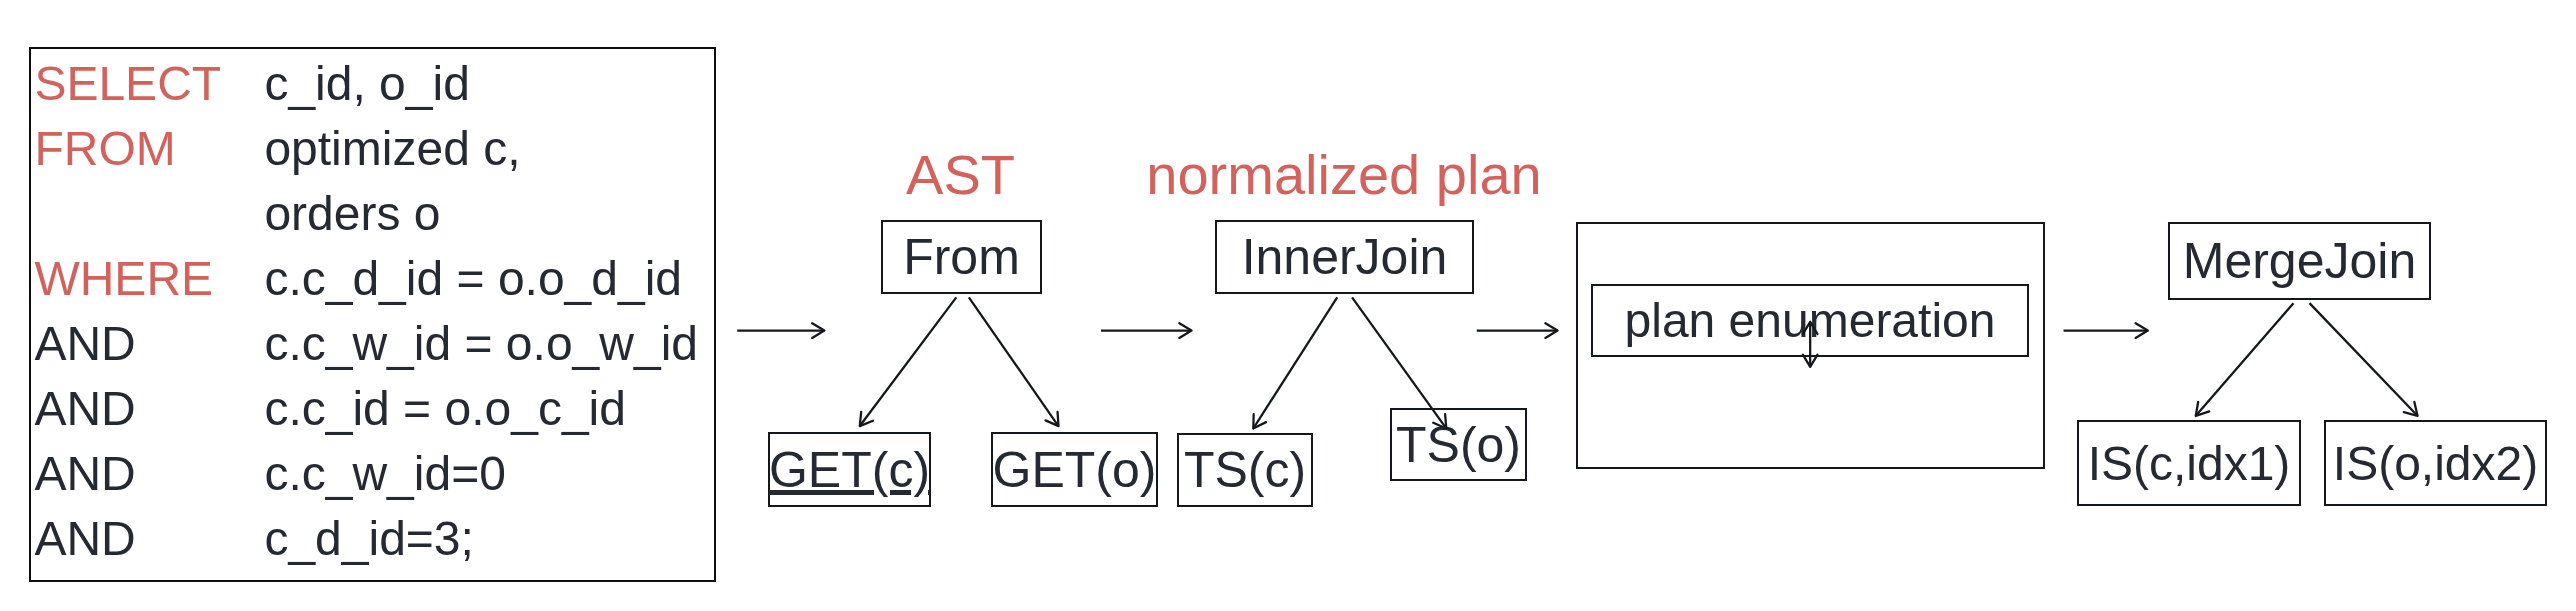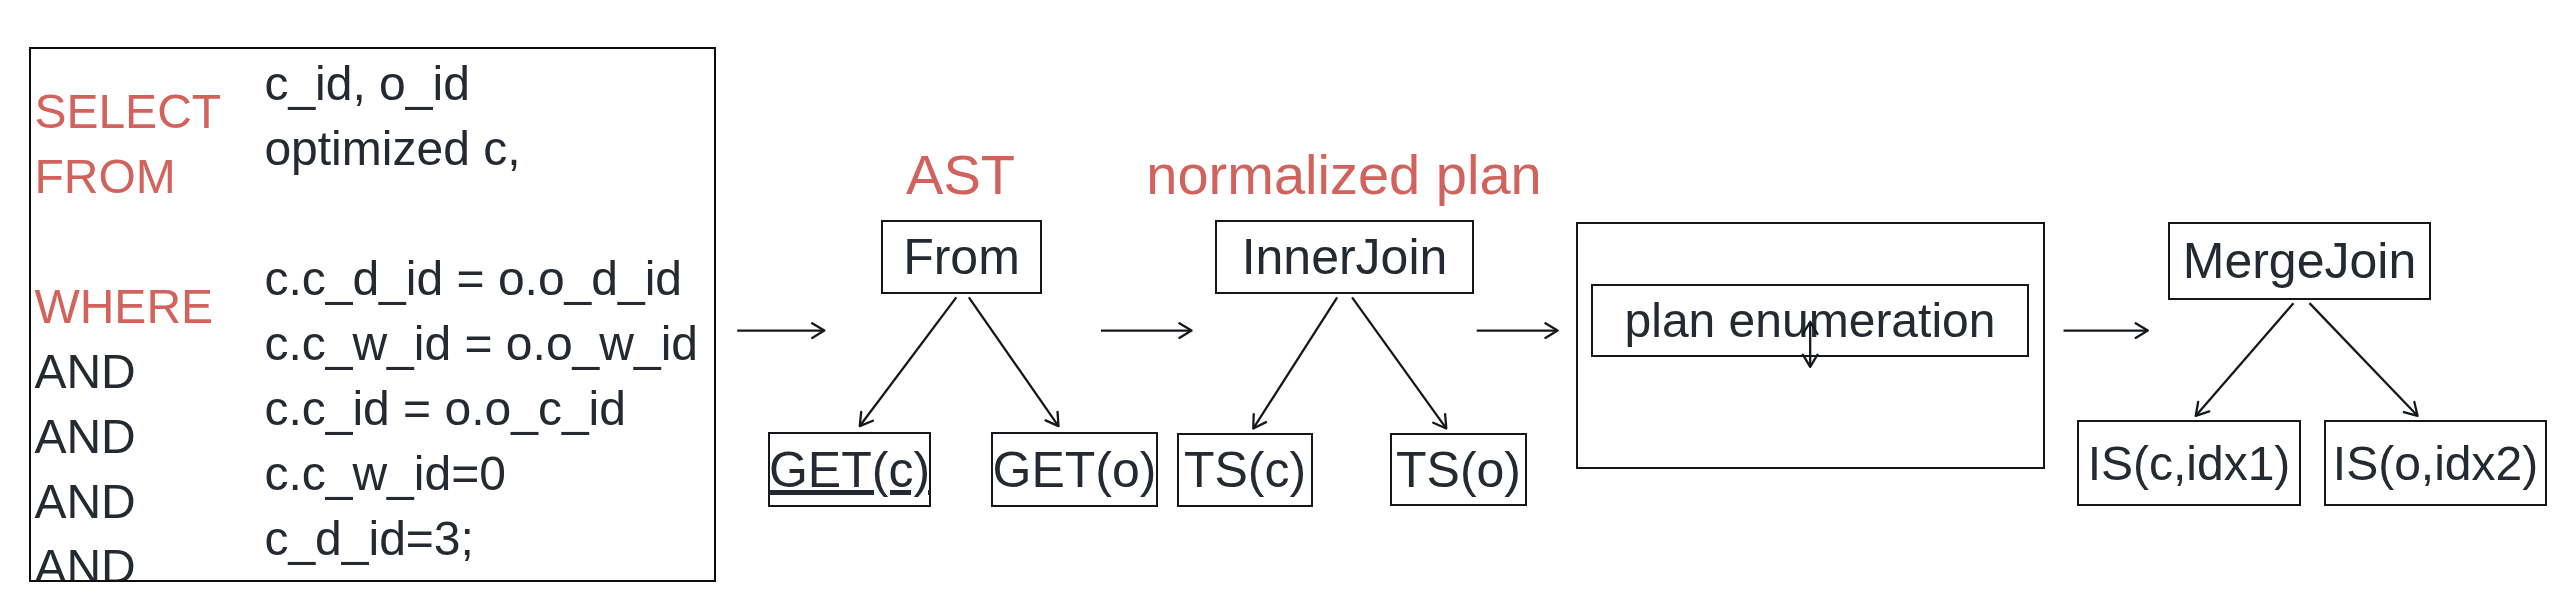--- a/index.html
+++ b/index.html
@@ -40,41 +40,42 @@
     padding:2.3px 0 0 3.4px;
     overflow:hidden;
   }
   .sql-row{
     display:flex;
     height:65px;
     font-size:48px;
     line-height:65px;
     white-space:nowrap;
   }
-  .sql-row .kw{flex:0 0 230px;color:#252a32;margin-top:28px;}
+  .sql-row .kw{flex:0 0 230px;color:#252a32;}
   .sql-row.accent .kw{color:#d2625c;}
   .sql-row .val{flex:1 1 auto;color:#252a32;}
   .wires{position:absolute;left:0;top:0;pointer-events:none;}
 </style>
 </head>
 <body>
 
 <div class="canvas">
 
   <div class="sql-box">
     <div class="sql-row accent">
       <span class="kw">SELECT</span>
       <span class="val">c_id, o_id</span>
     </div>
     <div class="sql-row accent">
       <span class="kw">FROM</span>
       <span class="val">optimized c,</span>
     </div>
     <div class="sql-row">
       <span class="kw"></span>
+      <span class="val">orders o</span>
     </div>
     <div class="sql-row accent">
       <span class="kw">WHERE</span>
       <span class="val">c.c_d_id = o.o_d_id</span>
     </div>
     <div class="sql-row">
       <span class="kw">AND</span>
       <span class="val">c.c_w_id = o.o_w_id</span>
     </div>
     <div class="sql-row">
@@ -93,21 +94,21 @@
 
   <div class="stage-label" style="left:846px;width:229px;">AST</div>
   <div class="stage-label" style="left:1144px;width:400px;">normalized plan</div>
 
   <div class="node" style="left:881px;top:220px;width:161px;height:74px;">From</div>
   <div class="node" style="left:768px;top:432px;width:163px;height:75px;text-decoration:underline;">GET(c)</div>
   <div class="node" style="left:1215px;top:220px;width:259px;height:74px;">InnerJoin</div>
 
   <div class="node" style="left:991px;top:432px;width:167px;height:75px;">GET(o)</div>
   <div class="node" style="left:1177px;top:433px;width:136px;height:74px;">TS(c)</div>
-  <div class="node" style="left:1390px;top:433px;width:137px;height:73px;">TS(o)</div>
+  <div class="node" style="left:1390px;top:408px;width:137px;height:73px;">TS(o)</div>
 
   <div class="node" style="left:1576px;top:222px;width:469px;height:247px;"></div>
   <div class="node small" style="left:1591px;top:244px;width:438px;height:73px;margin-top:40px;">plan enumeration</div>
 
   <div class="node" style="left:2168px;top:222px;width:263px;height:78px;">MergeJoin</div>
   <div class="node small" style="left:2077px;top:420px;width:224px;height:86px;">IS(c,idx1)</div>
   <div class="node small" style="left:2324px;top:420px;width:223px;height:86px;">IS(o,idx2)</div>
 
   <svg class="wires" width="2576" height="612" viewBox="0 0 4504 1070">
     <defs>

